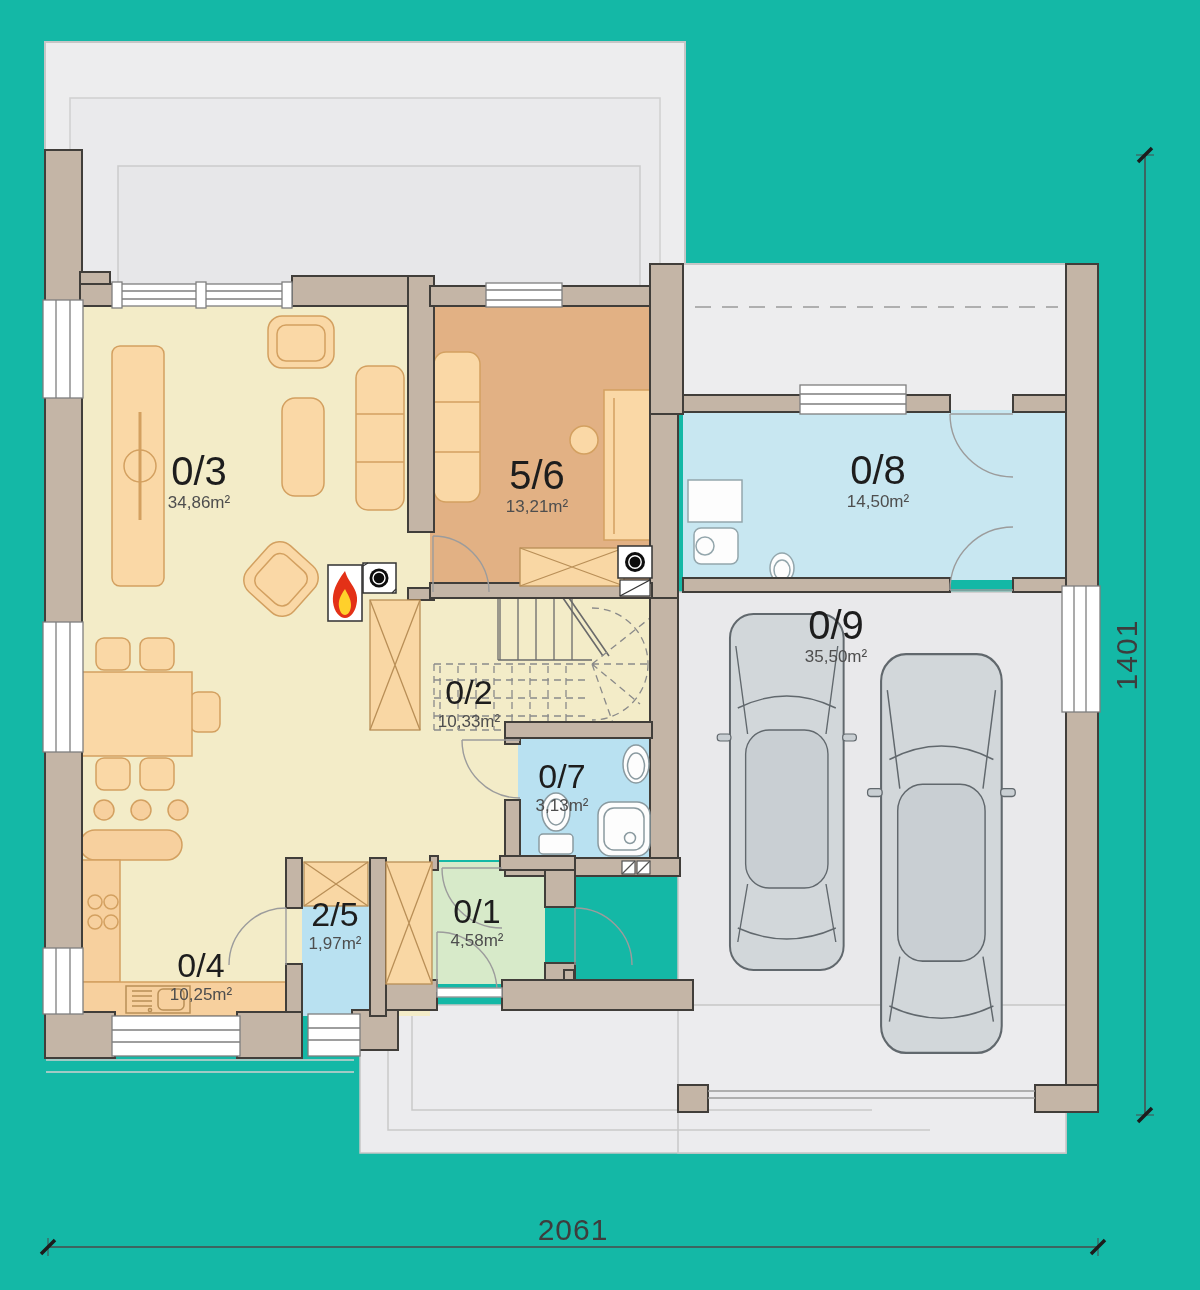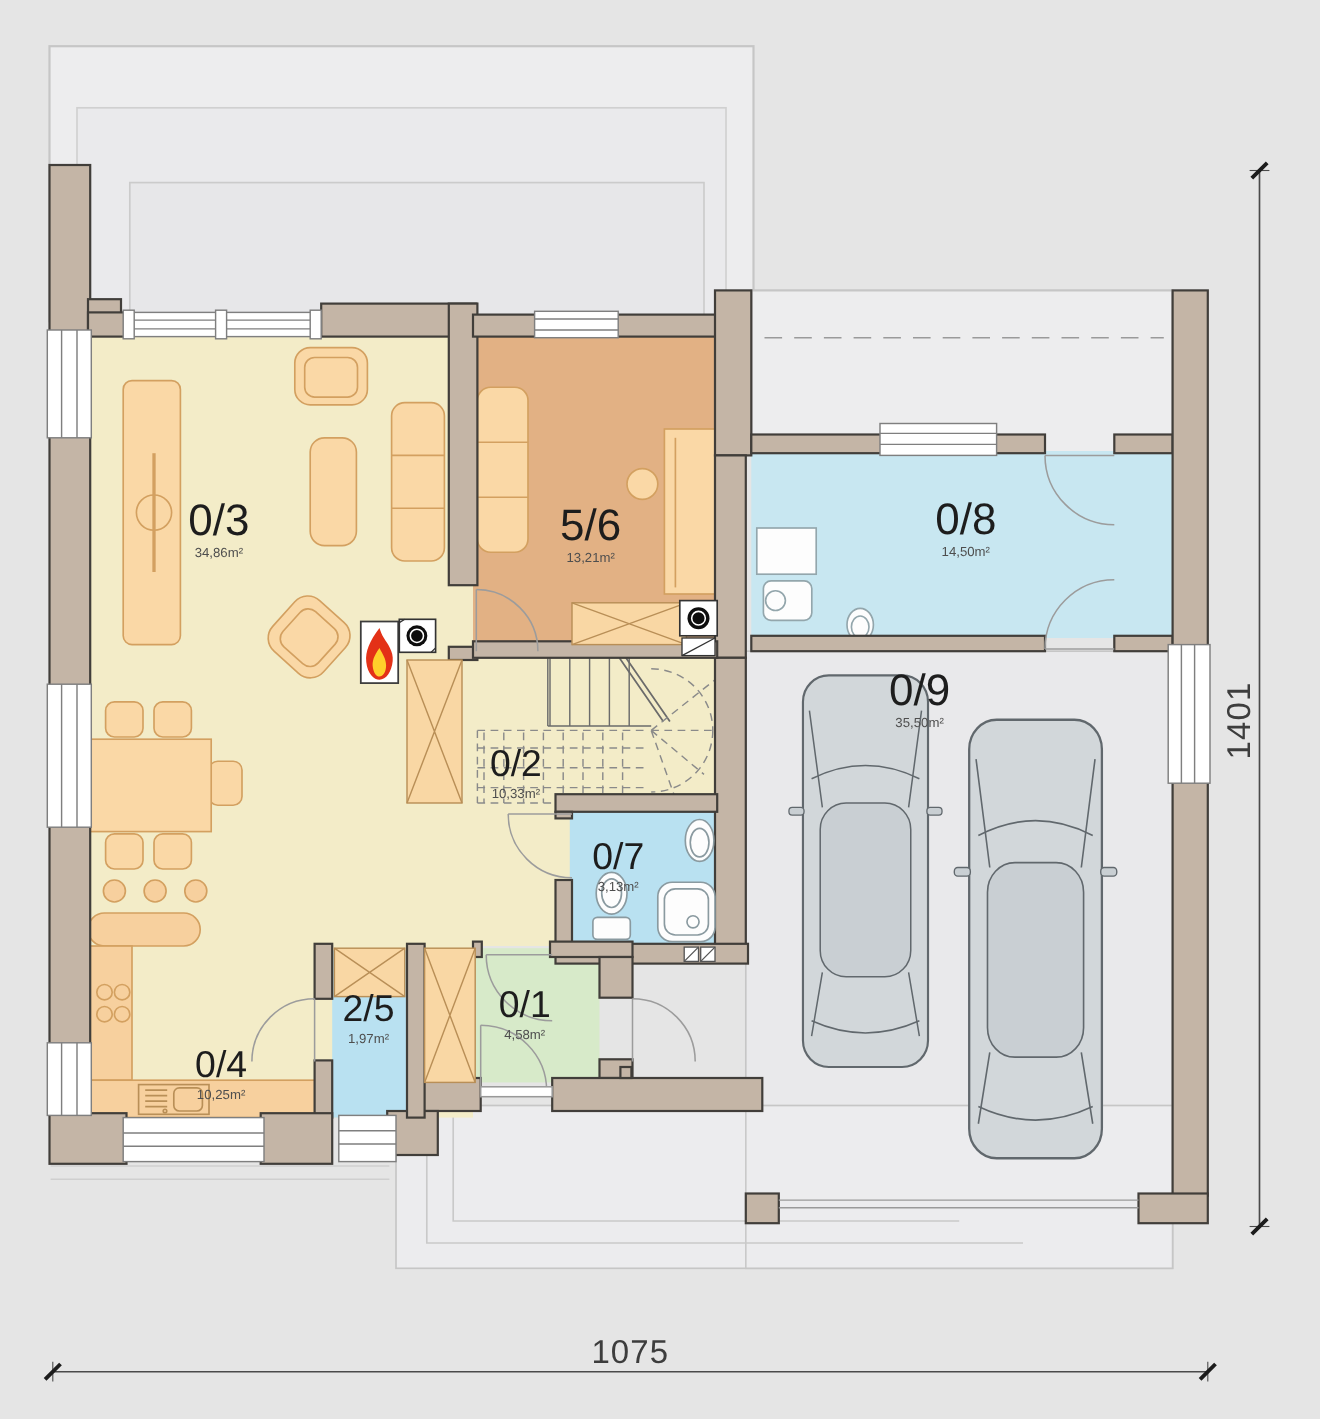--- a/index.html
+++ b/index.html
@@ -1,23 +1,23 @@
 <!DOCTYPE html>
 <html><head>
 <meta charset="utf-8">
 <style>
   html,body{margin:0;padding:0;background:#ffffff;}
-  #plan{position:relative;width:1200px;height:1290px;background:#e5e5e5;overflow:hidden;
+  #plan{position:relative;width:1200px;height:1290px;background:#14b8a6;overflow:hidden;
         font-family:"Liberation Sans", sans-serif;}
   #plan svg{position:absolute;left:0;top:0;}
   .room-label{position:absolute;transform:translate(-50%,-50%);text-align:center;
               color:#1d1d1d;line-height:1.05;pointer-events:none;white-space:nowrap;}
   .room-label .name{font-size:34px;font-weight:400;letter-spacing:0px;}
   .room-label.lg .name{font-size:40px;}
-  .room-label .area{font-size:12px;color:#4e4e4e;margin-top:2px;}
+  .room-label .area{font-size:17px;color:#4e4e4e;margin-top:2px;}
   .dim-label{position:absolute;color:#3d3d3d;font-size:30px;font-weight:400;
              transform:translate(-50%,-50%);letter-spacing:1px;}
   .dim-label.vert{transform:translate(-50%,-50%) rotate(-90deg);}
 </style>
 </head>
 <body>
 
 <div id="plan">
 <svg width="1200" height="1290" viewBox="0 0 1200 1290">
   <defs>
@@ -374,15 +374,15 @@
   </div>
   <div class="room-label" style="left:335px;top:925px">
     <div class="name">2/5</div>
     <div class="area">1,97m²</div>
   </div>
   <div class="room-label" style="left:477px;top:922px">
     <div class="name">0/1</div>
     <div class="area">4,58m²</div>
   </div>
 
-  <div class="dim-label" style="left:573px;top:1230px">1075</div>
+  <div class="dim-label" style="left:573px;top:1230px">2061</div>
   <div class="dim-label vert" style="left:1127px;top:655px">1401</div>
 </div>
 
 </body></html>

